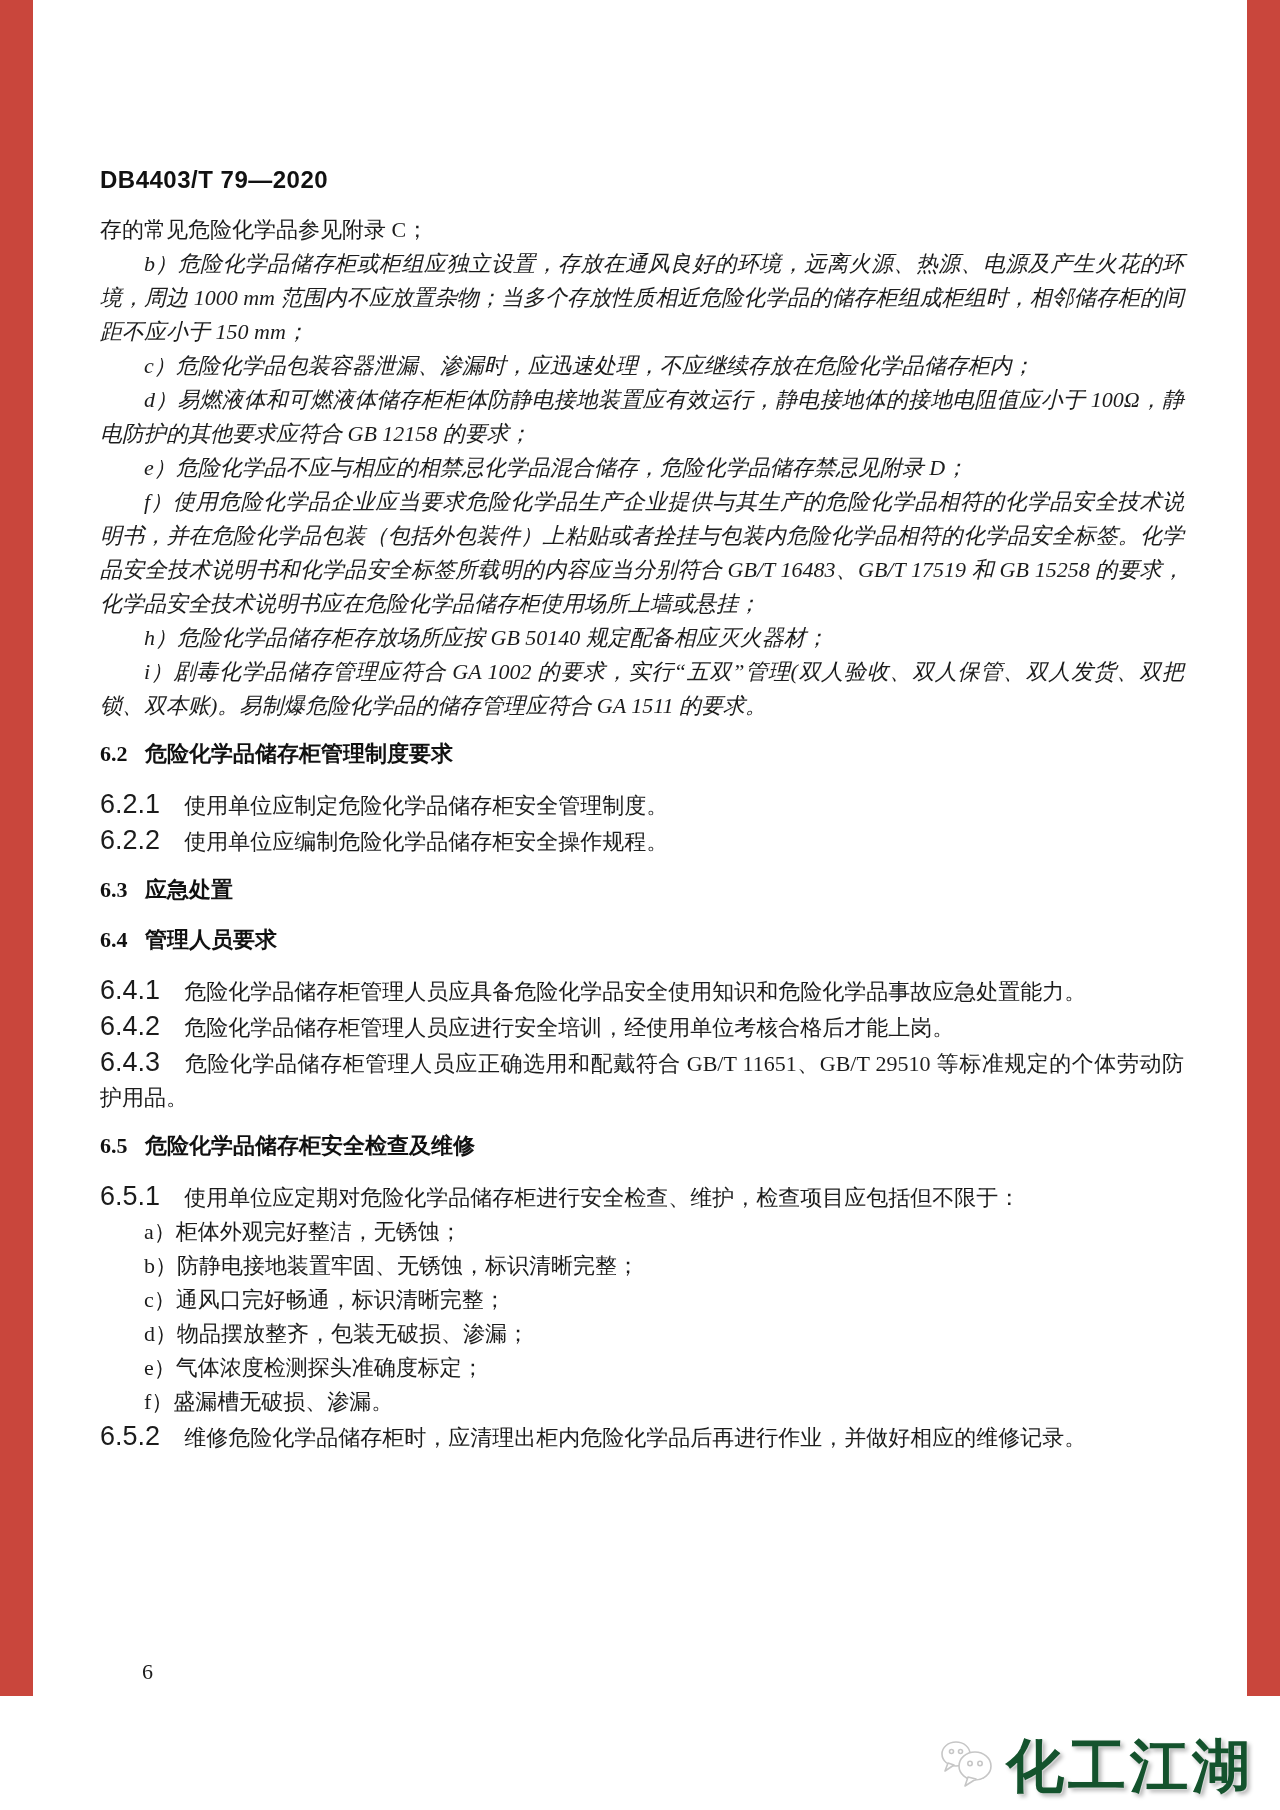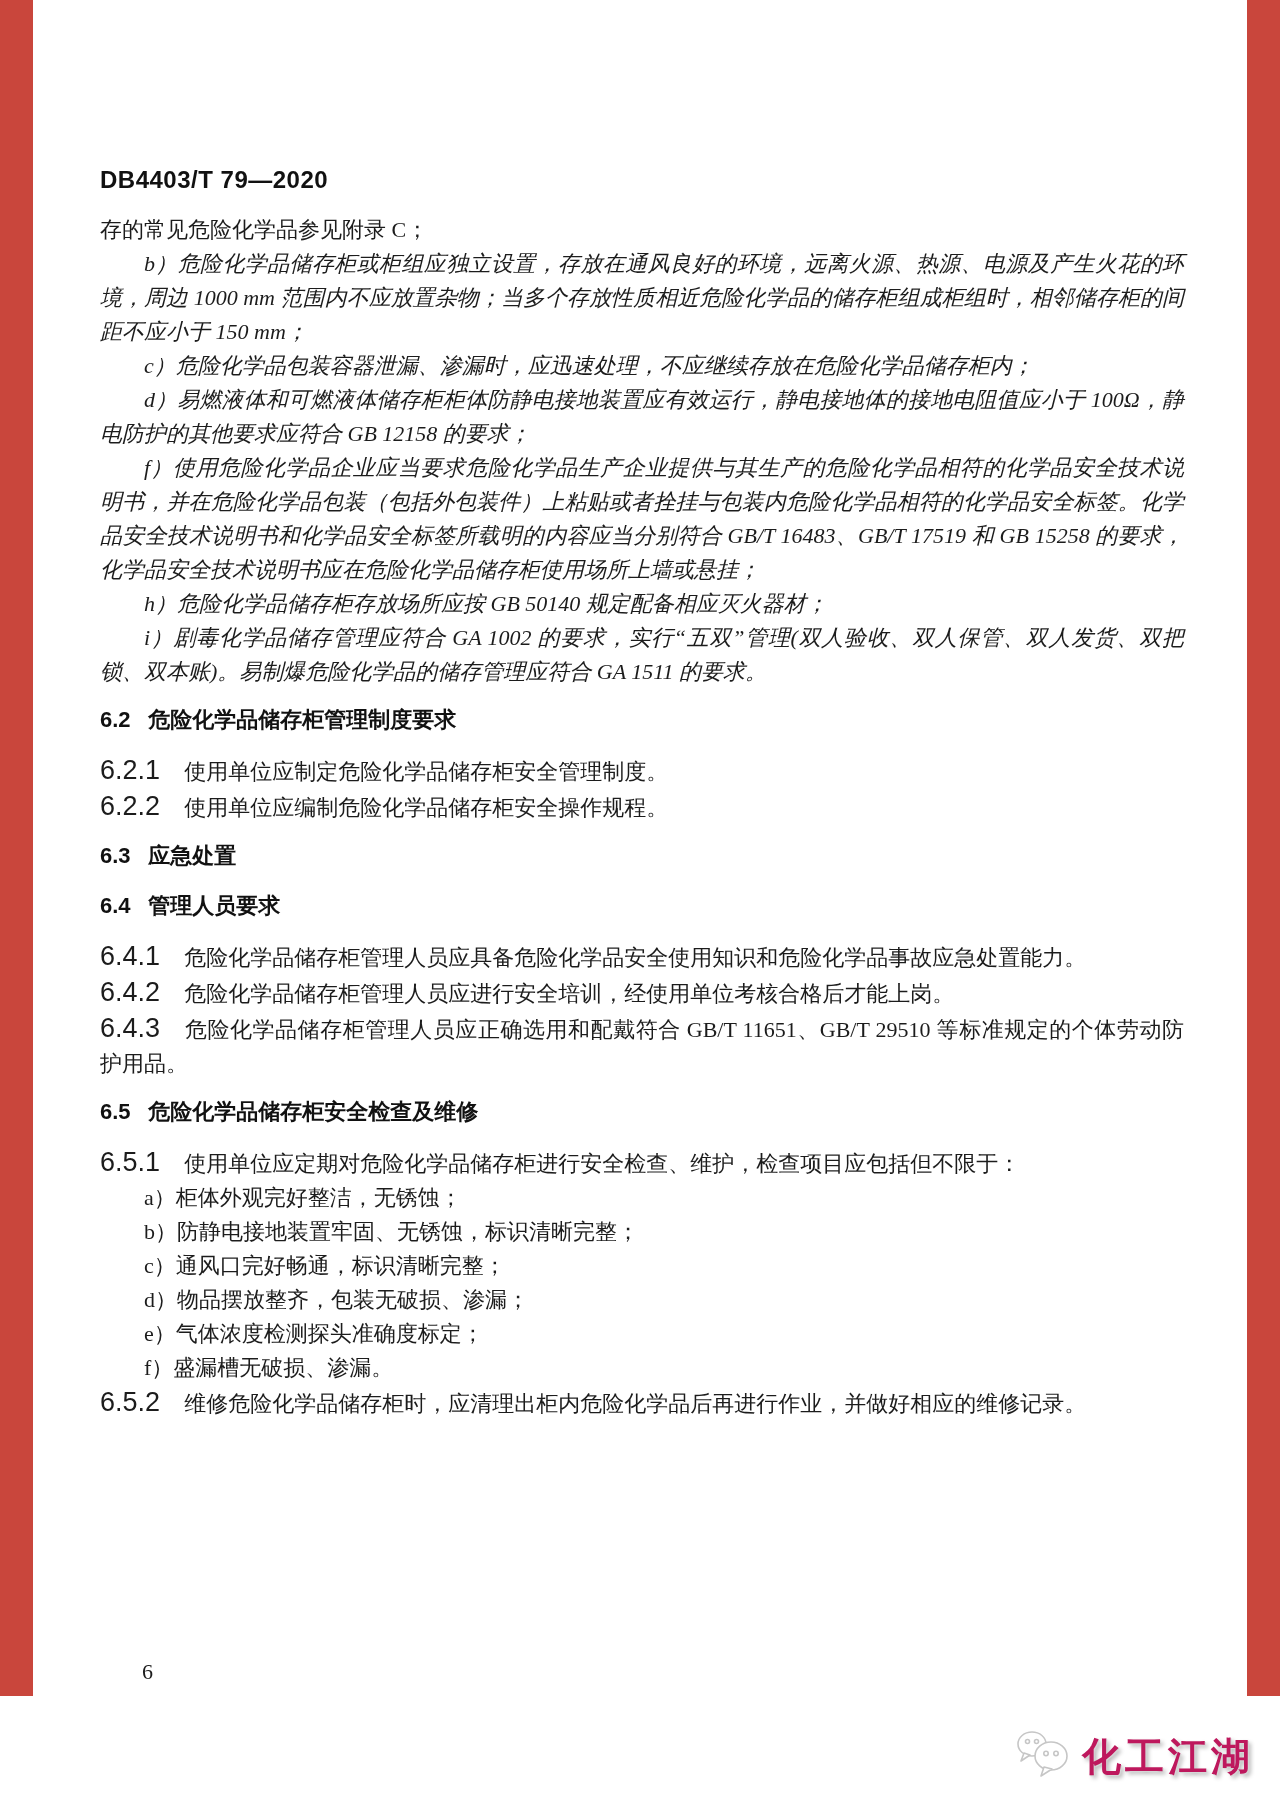--- a/index.html
+++ b/index.html
@@ -35,61 +35,62 @@
   p.item { text-indent: 2em; font-style: italic; }
   p.subitem { text-indent: 2em; text-align: left; }
   p.clause { text-indent: 0; }
   .clause-num {
     font-family: "Liberation Sans", "DejaVu Sans", sans-serif;
     font-size: 27px;
     margin-right: 0.9em;
   }
   h3.sec {
     margin: 14px 0 16px 0;
-    font-family: Liberation Sans, sans-serif;
+    font-family: Liberation Serif, serif;
     font-size: 22px; font-weight: 700; line-height: 34px;
     color: #111;
   }
   h3.sec .sec-num { margin-right: 0.8em; }
   .clause-block { margin-top: 16px; }
   .clause-block p + p { margin-top: 0; }
 
   .page-number {
     position: absolute; left: 142px; top: 1657px;
     font-size: 22px; line-height: 30px;
     font-family: "Liberation Serif", "DejaVu Serif", serif;
   }
 
   .watermark {
     position: absolute; right: 26px; top: 1728px;
     display: flex; align-items: center; gap: 10px;
   }
   .watermark-text {
     font-family: "Liberation Sans", "DejaVu Sans", sans-serif;
-    font-size: 39px; font-weight: 600; letter-spacing: 4px;
-    color: #be185d;
+    font-size: 58px; font-weight: 600; letter-spacing: 4px;
+    color: #14532d;
     text-shadow: 1px 1px 0 #d6d6d6, 3px 3px 4px #b5b5b5;
     white-space: nowrap;
   }
 </style>
 </head>
 <body>
 
 <div class="edge-strip left"></div>
 <div class="edge-strip right"></div>
 
 <div class="page">
 
   <div class="doc-code">DB4403/T 79—2020</div>
 
   <div class="body-text">
     <p class="cont">存的常见危险化学品参见附录 C；</p>
     <p class="item">b）危险化学品储存柜或柜组应独立设置，存放在通风良好的环境，远离火源、热源、电源及产生火花的环境，周边 1000 mm 范围内不应放置杂物；当多个存放性质相近危险化学品的储存柜组成柜组时，相邻储存柜的间距不应小于 150 mm；</p>
     <p class="item">c）危险化学品包装容器泄漏、渗漏时，应迅速处理，不应继续存放在危险化学品储存柜内；</p>
     <p class="item">d）易燃液体和可燃液体储存柜柜体防静电接地装置应有效运行，静电接地体的接地电阻值应小于 100Ω，静电防护的其他要求应符合 GB 12158 的要求；</p>
+    <p class="item">e）危险化学品不应与相应的相禁忌化学品混合储存，危险化学品储存禁忌见附录 D；</p>
     <p class="item">f）使用危险化学品企业应当要求危险化学品生产企业提供与其生产的危险化学品相符的化学品安全技术说明书，并在危险化学品包装（包括外包装件）上粘贴或者拴挂与包装内危险化学品相符的化学品安全标签。化学品安全技术说明书和化学品安全标签所载明的内容应当分别符合 GB/T 16483、GB/T 17519 和 GB 15258 的要求，化学品安全技术说明书应在危险化学品储存柜使用场所上墙或悬挂；</p>
     <p class="item">h）危险化学品储存柜存放场所应按 GB 50140 规定配备相应灭火器材；</p>
     <p class="item">i）剧毒化学品储存管理应符合 GA 1002 的要求，实行“五双”管理(双人验收、双人保管、双人发货、双把锁、双本账)。易制爆危险化学品的储存管理应符合 GA 1511 的要求。</p>
 
     <h3 class="sec">
       <span class="sec-num">6.2</span><span>危险化学品储存柜管理制度要求</span>
     </h3>
     <div class="clause-block">
       <p class="clause"><span class="clause-num">6.2.1</span><span>使用单位应制定危险化学品储存柜安全管理制度。</span></p>
       <p class="clause"><span class="clause-num">6.2.2</span><span>使用单位应编制危险化学品储存柜安全操作规程。</span></p>

